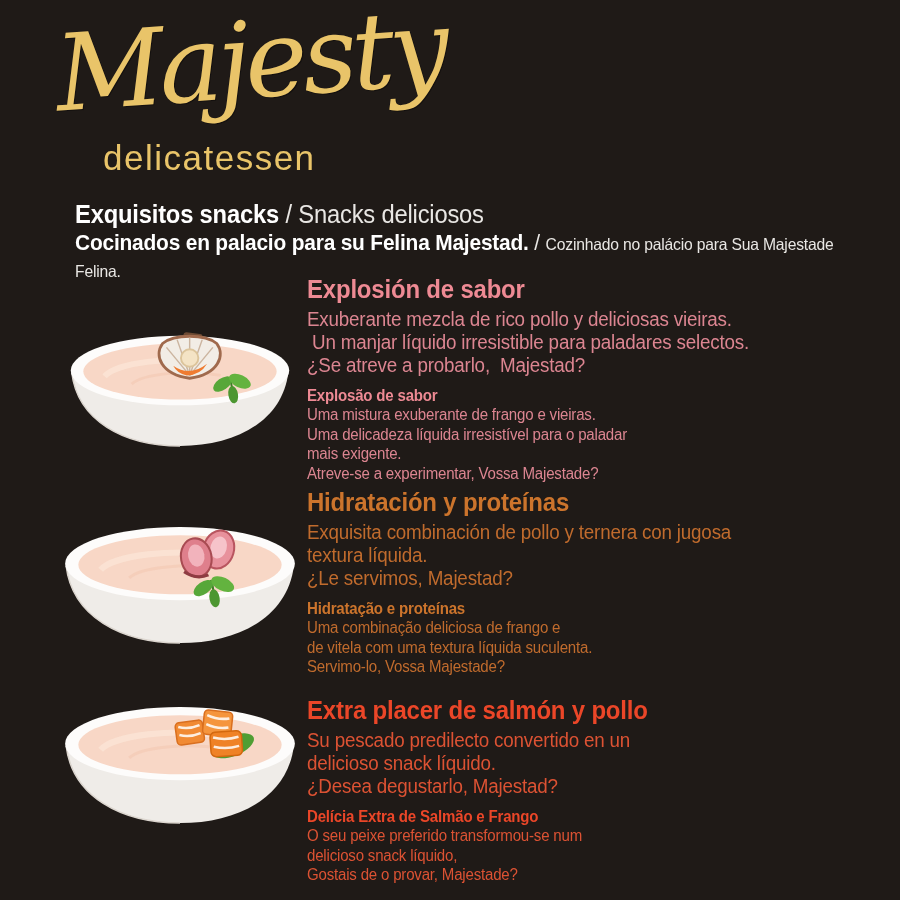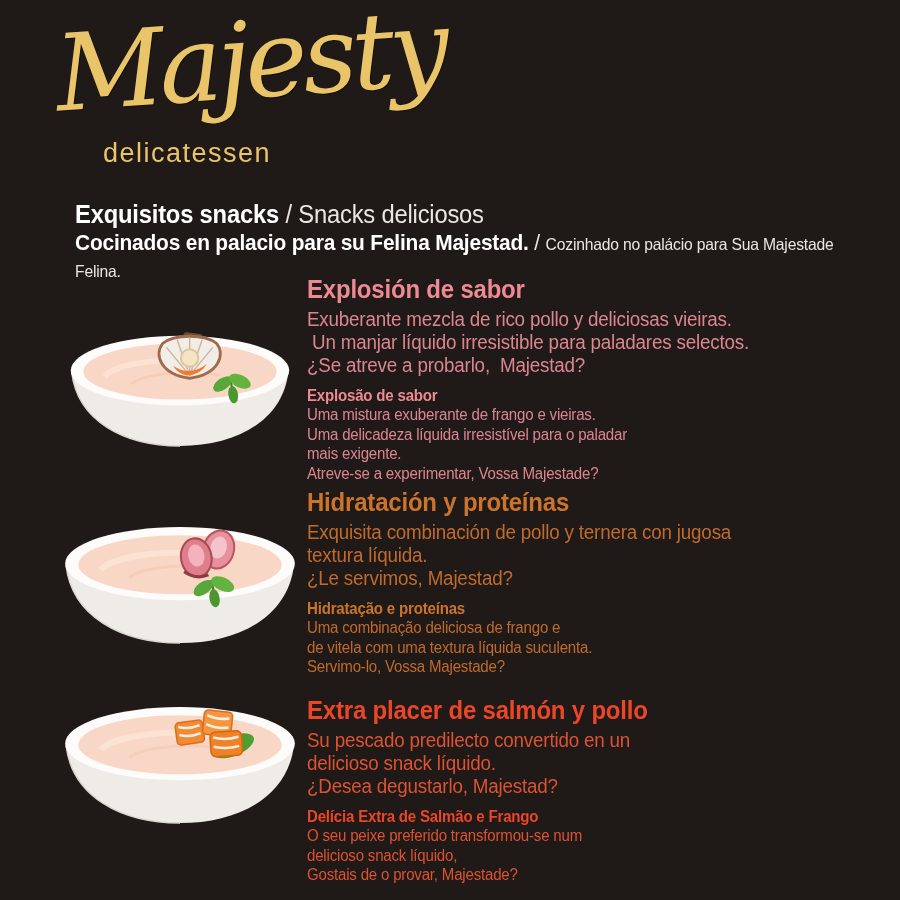--- a/index.html
+++ b/index.html
@@ -11,21 +11,21 @@
   
   .logo-script{
     position:absolute;left:52px;top:22px;
     font-family:"DejaVu Serif",serif;font-style:italic;font-weight:400;
     font-size:106px;line-height:1;letter-spacing:-5px;
     transform:rotate(-4deg);transform-origin:0 0;
     text-shadow:1px 1px 0 rgba(0,0,0,.35);
   }
   .logo-sub{
     position:absolute;left:103px;top:138px;
-    font-size:27px;letter-spacing:1.5px;font-weight:400;
+    font-size:35px;letter-spacing:1.5px;font-weight:400;
   }
   
   .intro{
     position:absolute;left:75px;top:200px;color:#f4f2ef;
     transform:scaleX(.95);transform-origin:0 0;width:840px;
     letter-spacing:-.2px;
   }
   .intro .l1{font-size:25px;line-height:28px;}
   .intro .l2{font-size:22px;line-height:26px;margin-top:2px;}
   .intro b{font-weight:700;color:#ffffff;}

